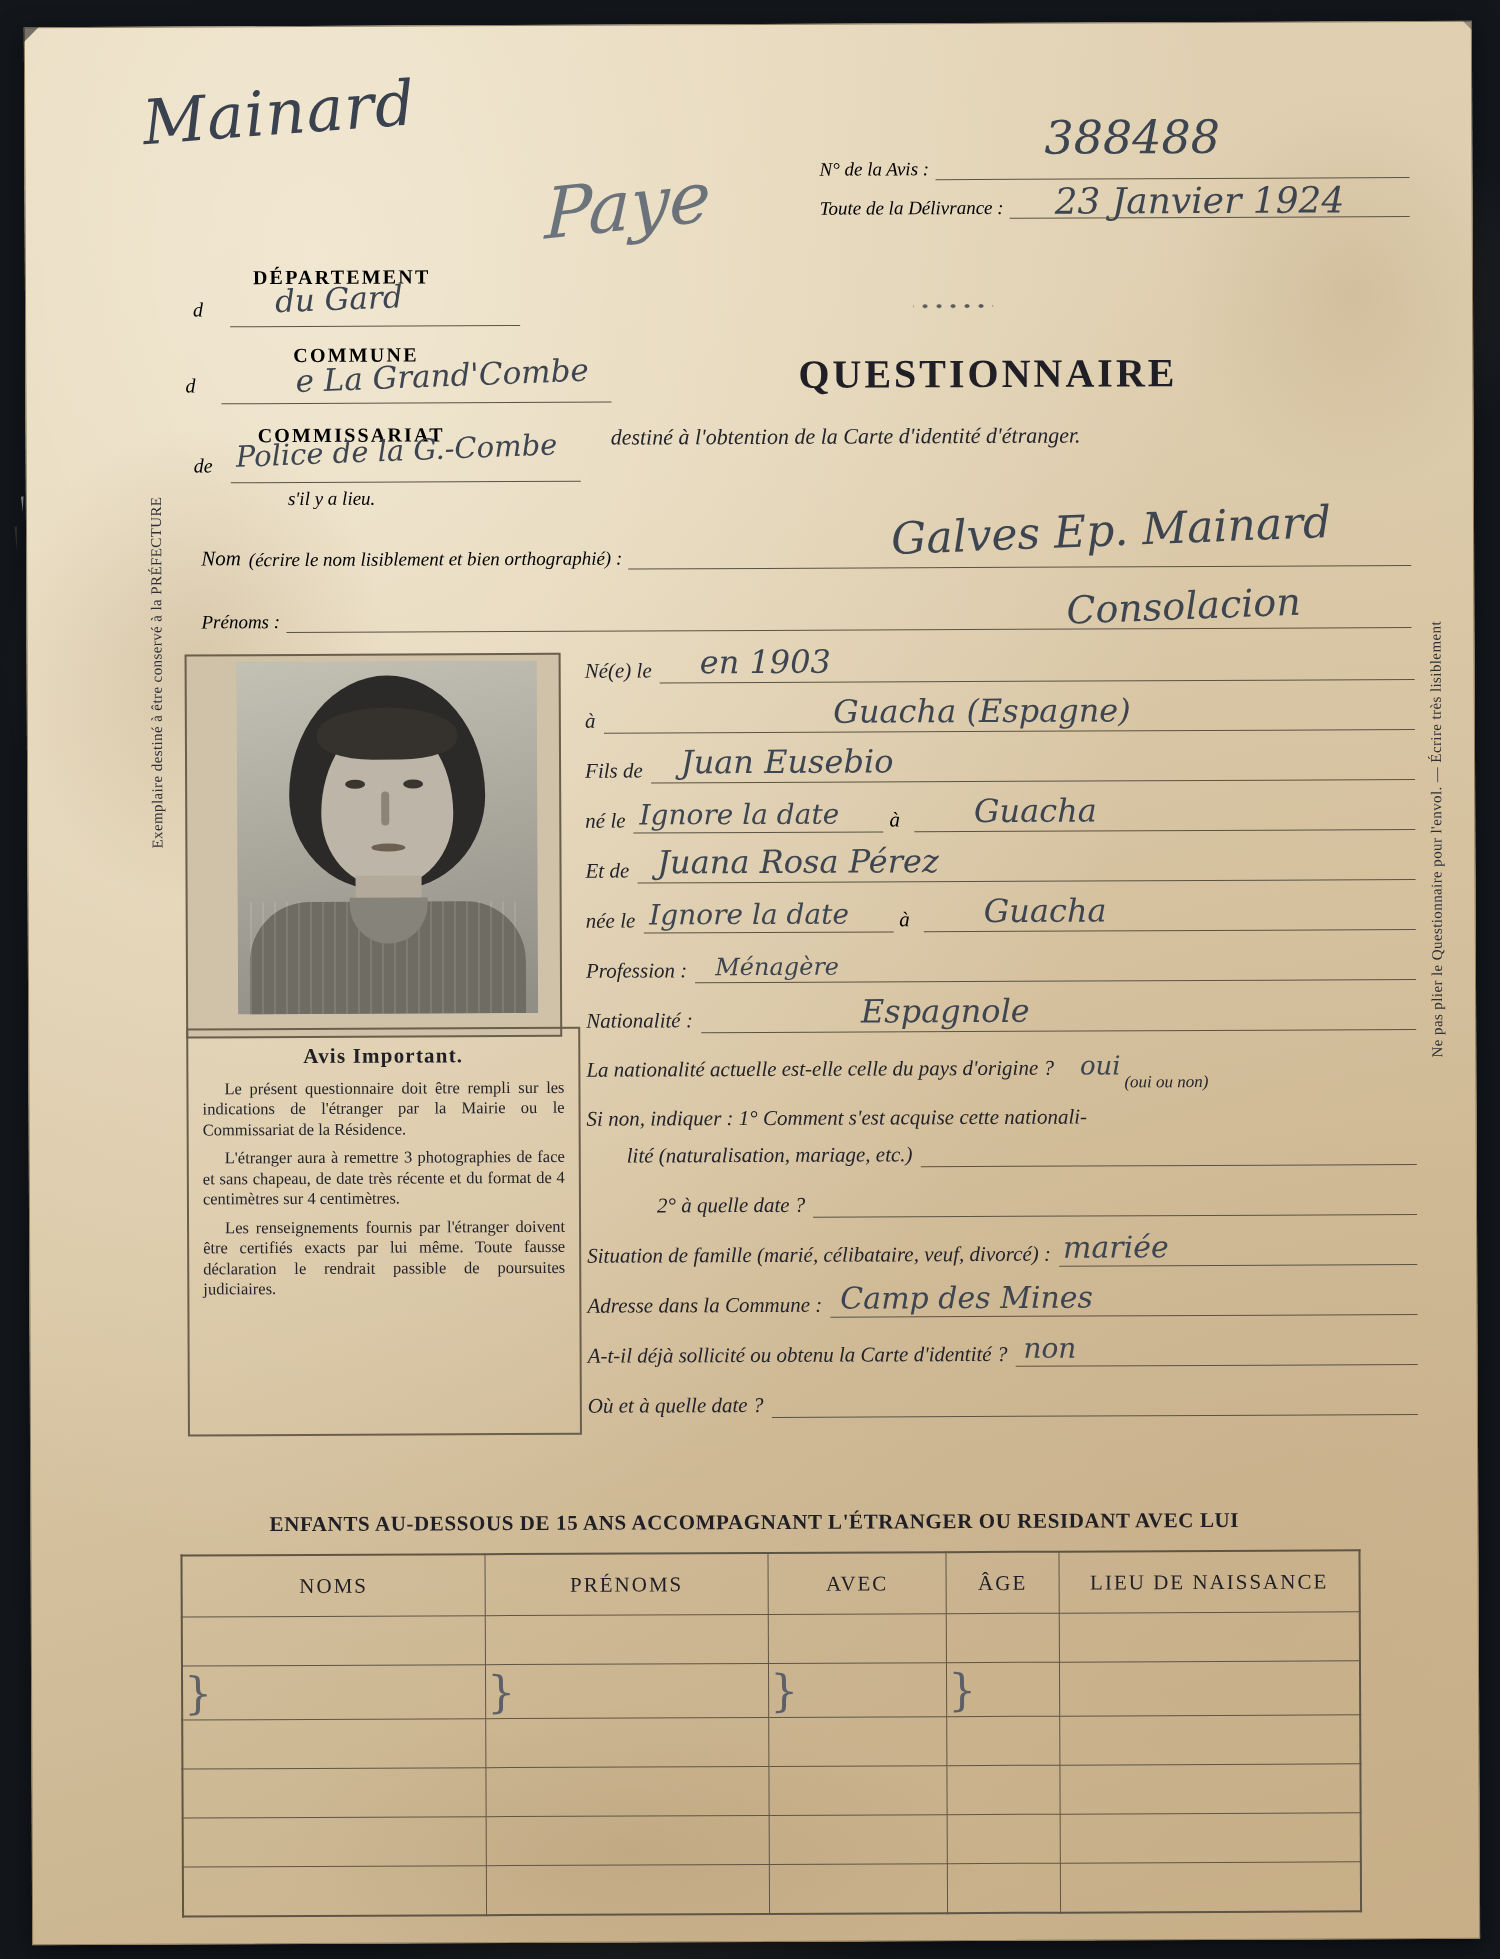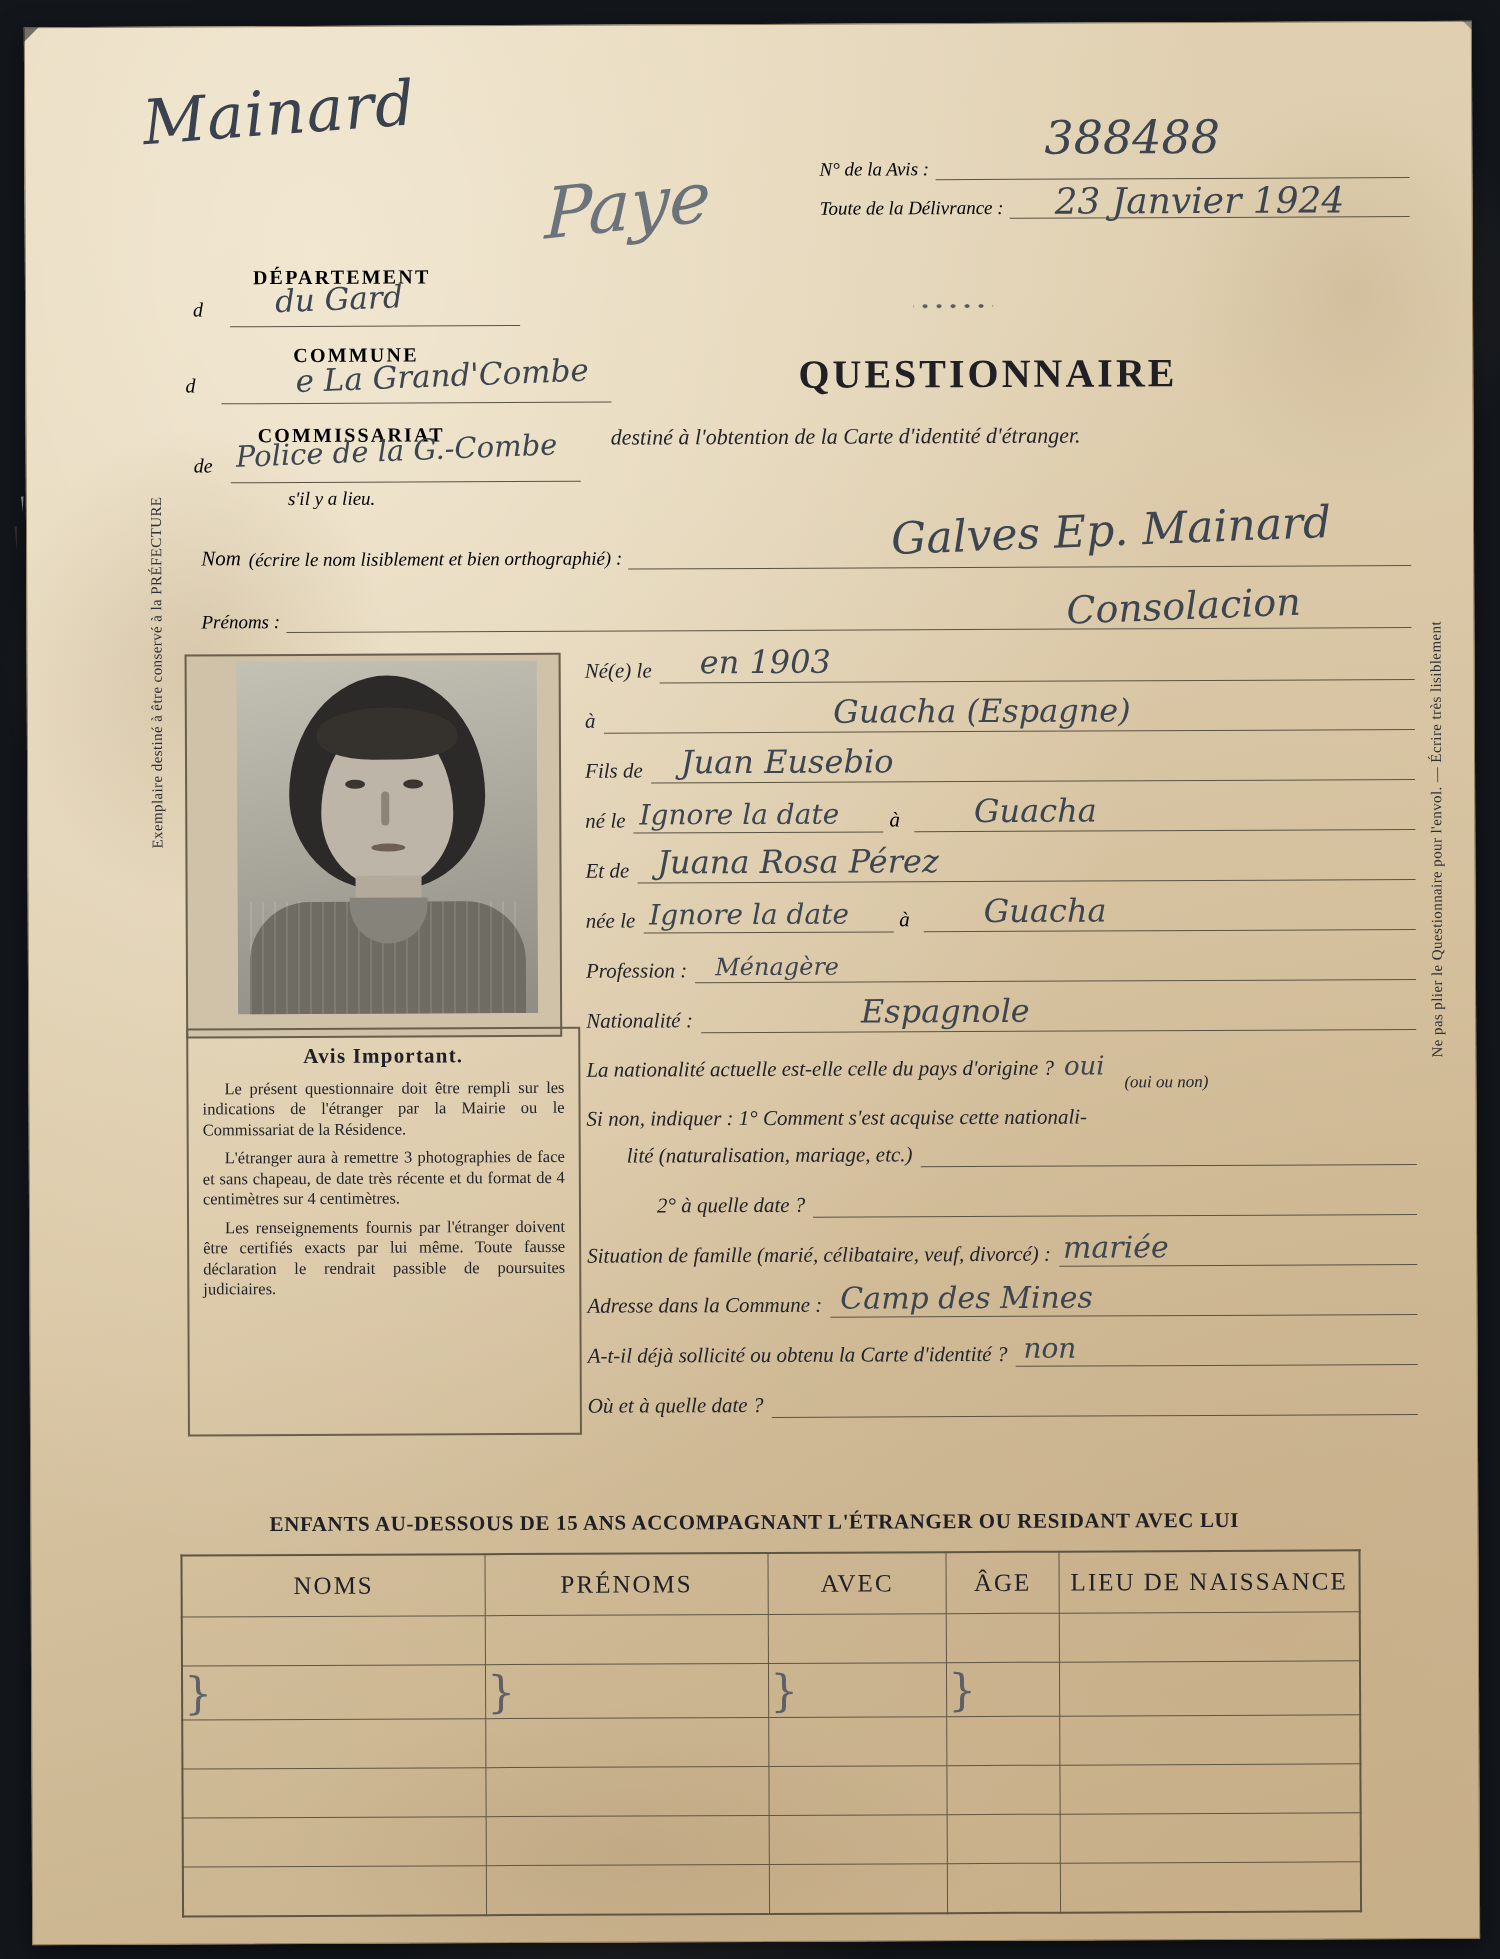--- a/index.html
+++ b/index.html
@@ -119,21 +119,21 @@
   #form .fill{flex:1;border-bottom:1px solid #5a5243;height:30px;margin-left:8px;position:relative;}
   #form .fill .hand{position:absolute;bottom:1px;font-size:32px;white-space:nowrap;}
   .mid{white-space:nowrap;font-size:21px;font-style:italic;padding:0 6px;}
   .note{font-size:17px;font-style:italic;text-align:center;color:#23232a;margin:-12px 0 12px 0;}
   .qline{font-size:21px;font-style:italic;color:#23232a;}
 
   
   #tabletitle{position:absolute;left:0;right:0;top:1486px;text-align:center;font-size:21px;font-weight:bold;letter-spacing:.6px;color:#1f1f25;}
   #tbl{position:absolute;left:150px;top:1528px;width:1180px;border:2px solid #5f5544;border-collapse:collapse;}
   #tbl td,#tbl th{border:1px solid #5f5544;height:46px;}
-  #tbl th{font-size:25px;letter-spacing:2px;font-weight:normal;height:58px;color:#1f1f25;}
+  #tbl th{font-size:21px;letter-spacing:2px;font-weight:normal;height:58px;color:#1f1f25;}
   .brace{font-family:"DejaVu Serif",serif;font-size:44px;color:#4a5260;opacity:.85;}
 </style>
 </head>
 <body>
 
 <div id="paper">
   <div class="stain" id="st1"></div>
   <div class="stain" id="st2"></div>
   <div class="stain" id="st3"></div>
   <div class="crease" id="cr1"></div>
@@ -276,21 +276,21 @@
 
     <div class="frow">
       <span class="lab">Nationalité :</span>
       <span class="fill">
         <span class="hand" style="left:160px;">Espagnole</span>
       </span>
     </div>
 
     <div class="frow" style="margin-bottom:4px;">
       <span class="qline">La nationalité actuelle est-elle celle du pays d'origine ?</span>
-      <span class="hand" style="position:static;font-size:26px;margin-left:10px;">oui</span>
+      <span class="hand" style="position:static;font-size:26px;margin-left:26px;">oui</span>
     </div>
     <div class="note" style="margin-left:330px;">(oui ou non)</div>
 
     <div class="frow" style="margin-bottom:6px;">
       <span class="qline">Si non, indiquer : 1° Comment s'est acquise cette nationali-</span>
     </div>
     <div class="frow">
       <span class="lab" style="margin-left:40px;">lité (naturalisation, mariage, etc.)</span>
       <span class="fill">
         <span class="hand"></span>

